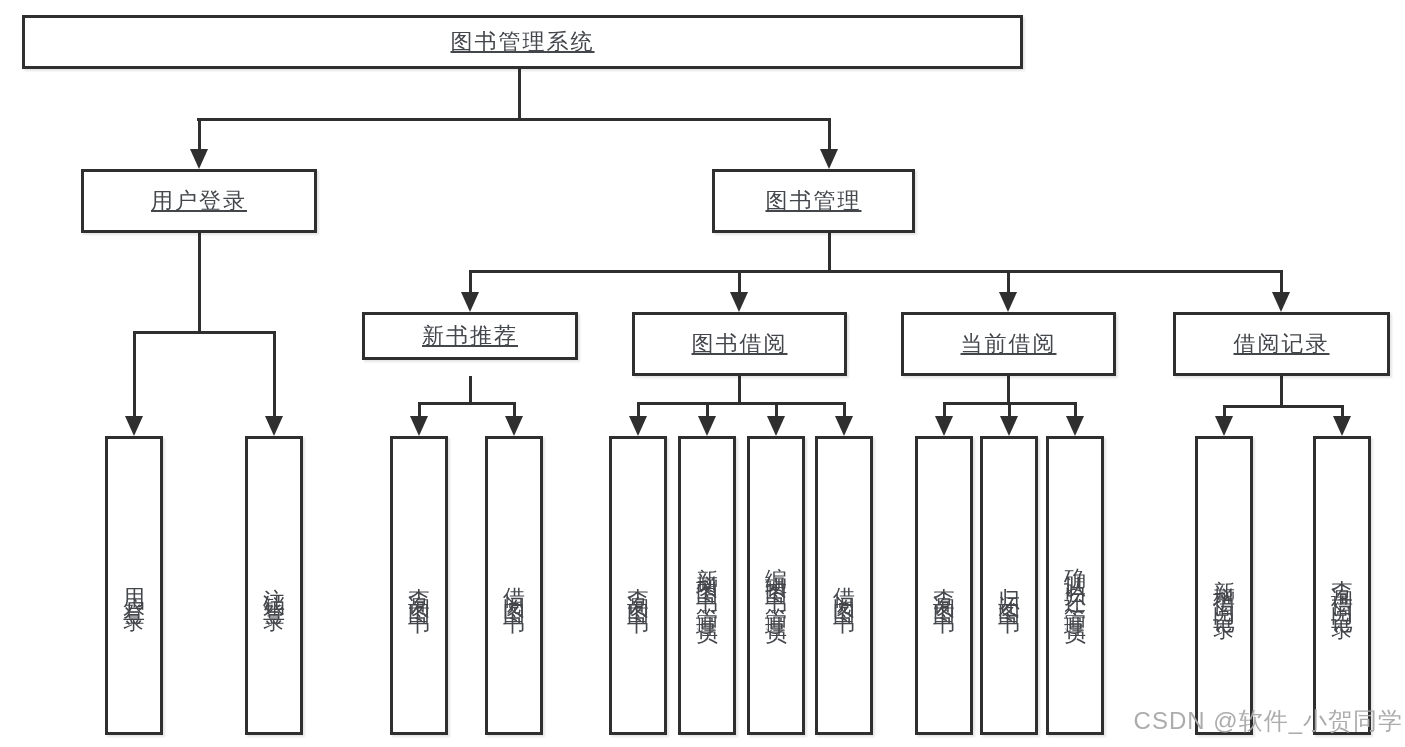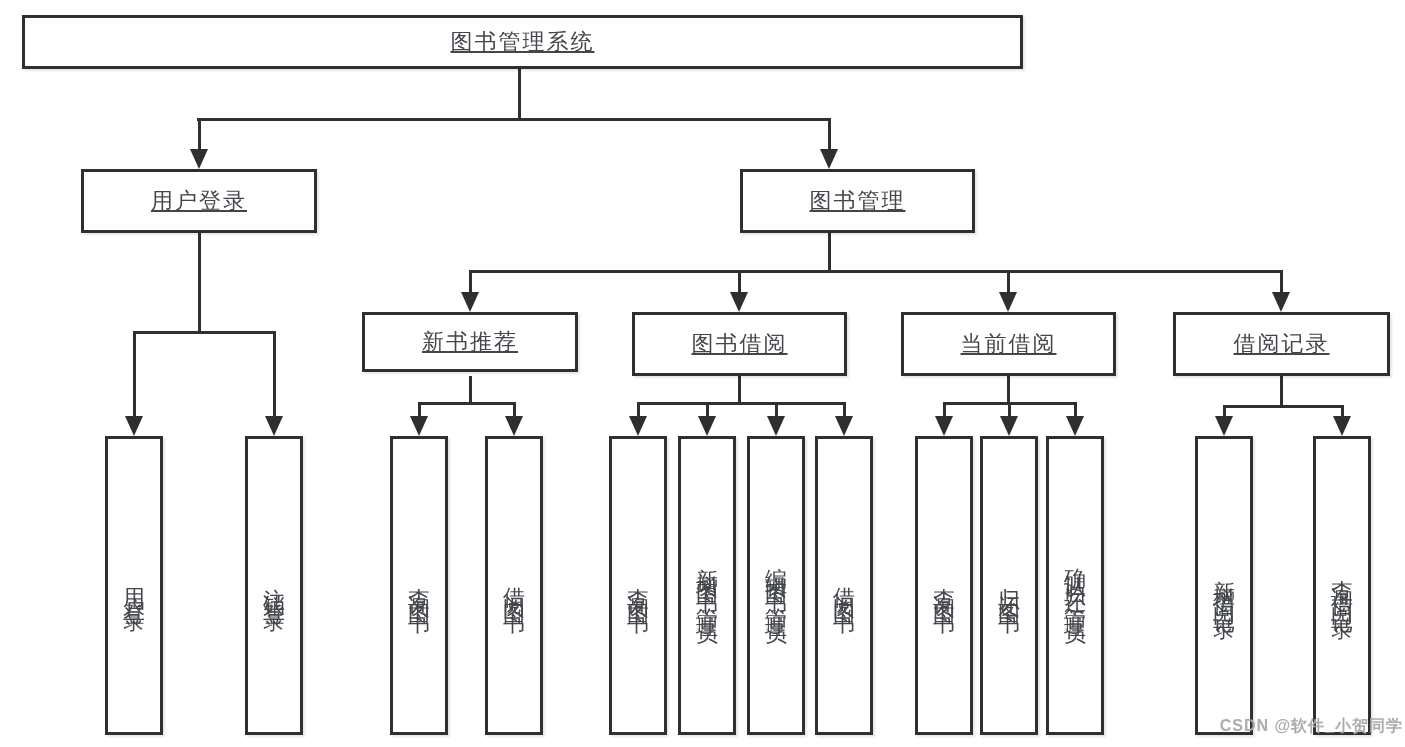--- a/index.html
+++ b/index.html
@@ -42,26 +42,25 @@
     position: absolute; width: 0; height: 0;
     border-left: 9px solid transparent;
     border-right: 9px solid transparent;
     border-top: 20px solid #2f2f2f;
   }
 
   .watermark {
     position: absolute;
     right: 2px;
     bottom: 10px;
-    font-size: 16px;
+    font-size: 24px;
     letter-spacing: 1px;
     color: rgba(168,168,168,0.95);
     z-index: 5;
     white-space: nowrap;
-    font-weight: bold;
   }
 </style>
 </head>
 <body>
 
 <div class="canvas">
 
   <div class="vline" style="left:518px;top:68px;height:52px"></div>
   <div class="hline" style="left:197px;top:118px;width:634px"></div>
   <div class="vline" style="left:198px;top:118px;height:34px"></div>
@@ -121,25 +120,25 @@
   <div class="vline" style="left:1341px;top:405px;height:14px"></div>
   <div class="arr" style="left:1333px;top:416px"></div>
 
   <div class="node" style="left:22px;top:15px;width:1001px;height:54px">
     <span class="lbl">图书管理系统</span>
   </div>
 
   <div class="node" style="left:81px;top:169px;width:236px;height:64px">
     <span class="lbl">用户登录</span>
   </div>
-  <div class="node" style="left:740px;top:169px;width:235px;height:64px">
+  <div class="node" style="left:712px;top:169px;width:203px;height:64px">
     <span class="lbl">图书管理</span>
   </div>
 
-  <div class="node" style="left:362px;top:312px;width:216px;height:60px">
+  <div class="node" style="left:362px;top:312px;width:216px;height:48px">
     <span class="lbl">新书推荐</span>
   </div>
   <div class="node" style="left:901px;top:312px;width:215px;height:64px">
     <span class="lbl">当前借阅</span>
   </div>
   <div class="node" style="left:632px;top:312px;width:215px;height:64px">
     <span class="lbl">图书借阅</span>
   </div>
   <div class="node" style="left:1173px;top:312px;width:217px;height:64px">
     <span class="lbl">借阅记录</span>

